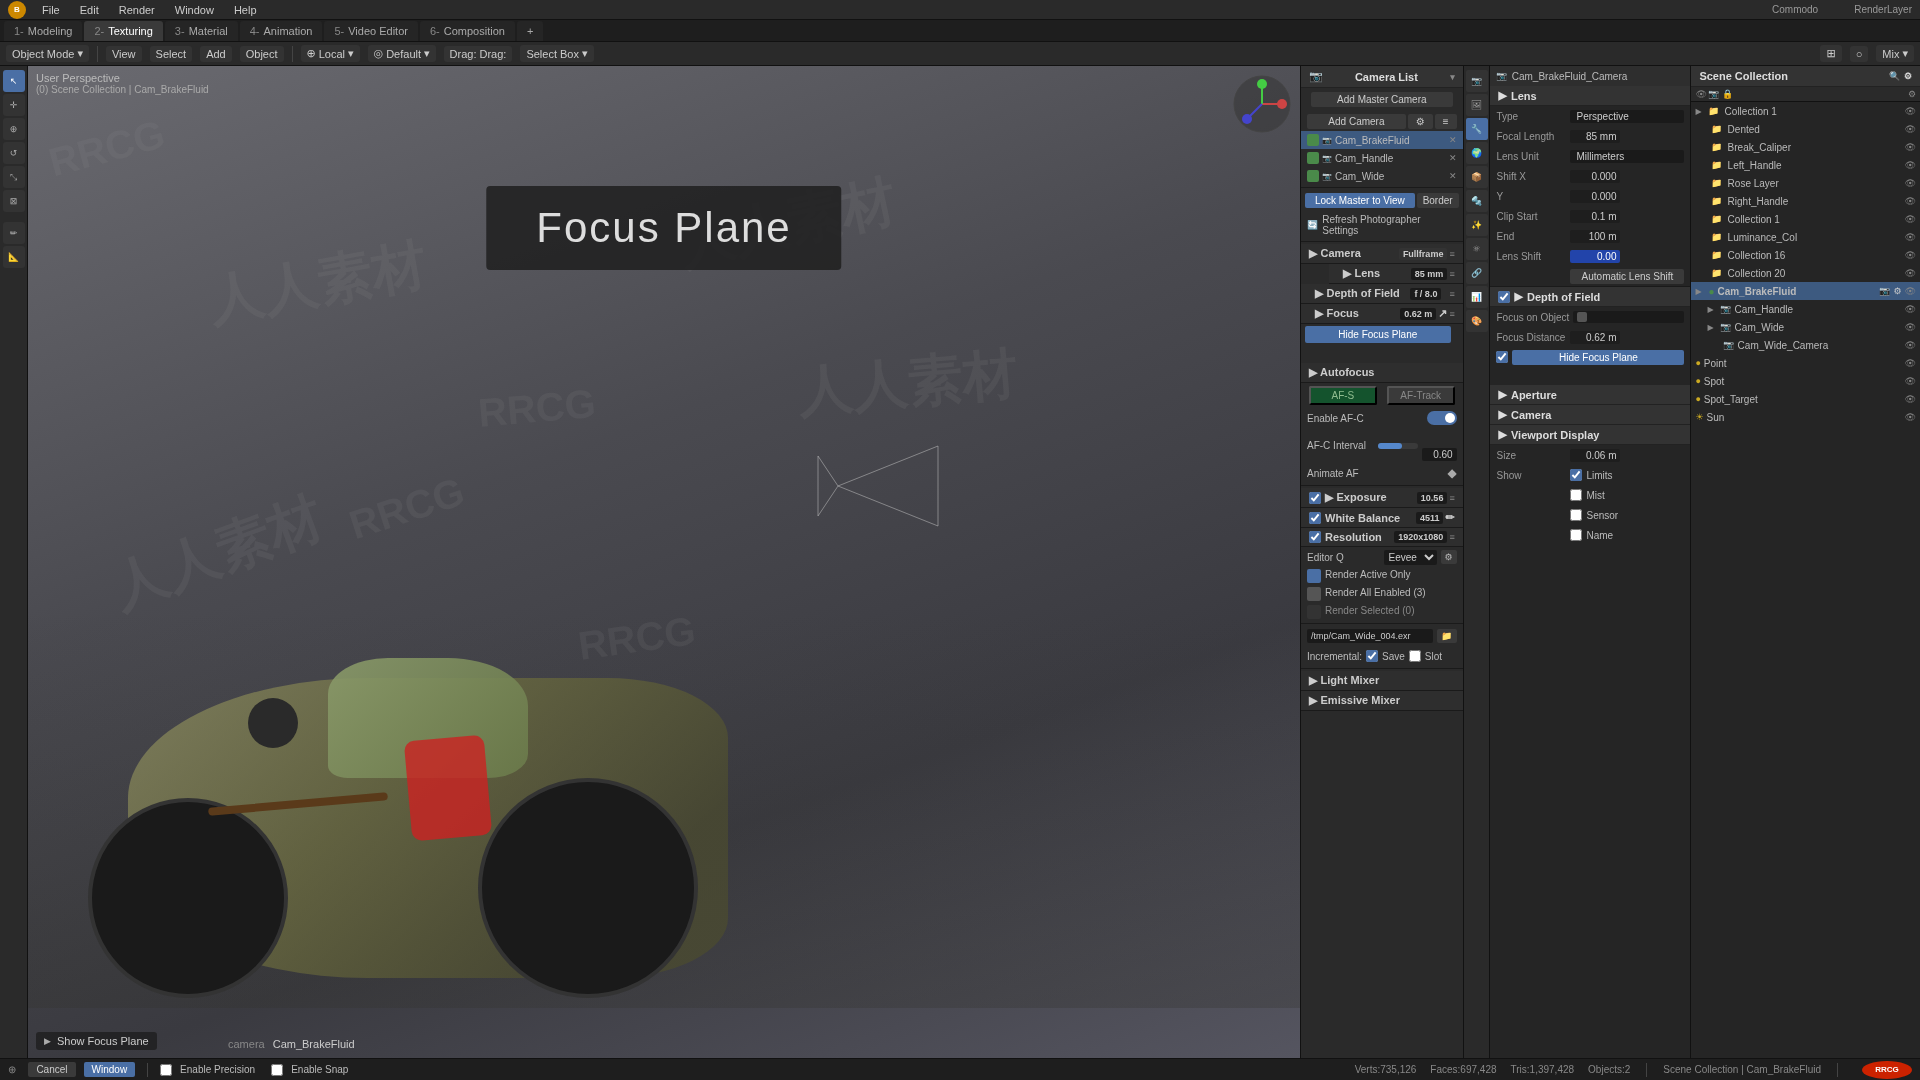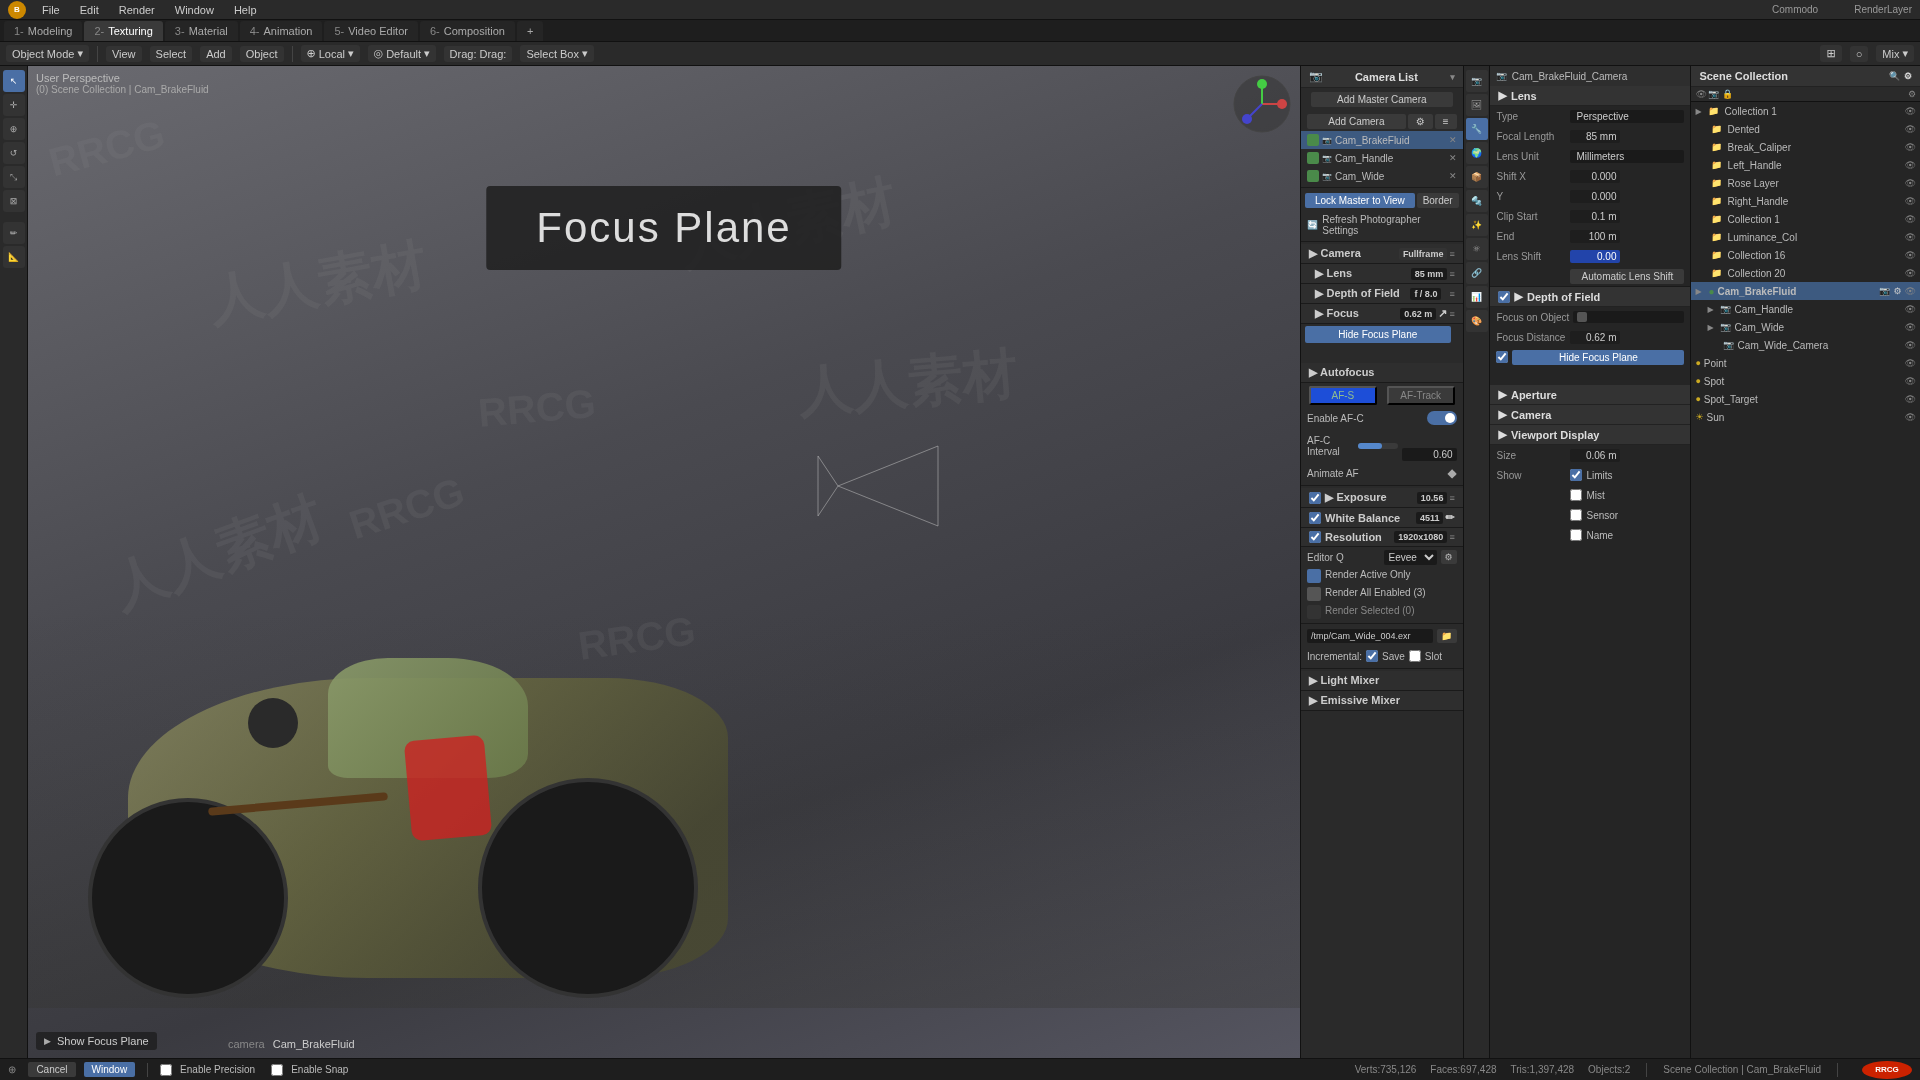--- a/index.html
+++ b/index.html
@@ -232,21 +232,21 @@
       font-weight: bold;
       display: flex;
       align-items: center;
       justify-content: space-between;
       cursor: pointer;
       border-bottom: 1px solid #1a1a1a;
     }
 
     
     .af-btn {
-      background: #1d4ed8;
+      background: #14532d;
       color: #8fbc8f;
       padding: 2px 10px;
       border-radius: 2px;
       font-size: 10px;
       cursor: pointer;
       display: block;
       text-align: center;
       margin: 1px 4px;
     }
     .af-btn.inactive {
@@ -733,21 +733,21 @@
       <div class="divider-h"></div>
 
       <div class="section-label">
         <span>▶ Camera</span>
         <div style="display:flex;align-items:center;gap:2px;">
           <span style="font-size:9px;background:#333;padding:1px 4px;border-radius:2px;">Fullframe</span>
           <span style="font-size:9px;color:#888;">≡</span>
         </div>
       </div>
 
-      <div class="section-label" style="padding-left:14px;">
+      <div class="section-label" style="padding-left:14px;margin-left:28px;">
         <span>▶ Lens</span>
         <div style="display:flex;align-items:center;gap:2px;">
           <span style="font-size:9px;background:#1a1a1a;padding:1px 4px;border-radius:2px;">85 mm</span>
           <span style="font-size:9px;color:#888;">≡</span>
         </div>
       </div>
 
       <div class="section-label" style="padding-left:14px;">
         <span>▶ Depth of Field</span>
         <div style="display:flex;align-items:center;gap:8px;">
@@ -785,21 +785,21 @@
         <div style="width:30px;height:14px;background:#4a6fa5;border-radius:7px;position:relative;cursor:pointer;">
           <div style="position:absolute;right:2px;top:2px;width:10px;height:10px;background:white;border-radius:50%;"></div>
         </div>
       </div>
 
       <div class="panel-row">
         <span style="flex:1;font-size:10px;">AF-C Interval</span>
         <div class="slider-track" style="width:40px;flex:none;">
           <div class="slider-fill" style="width:60%;"></div>
         </div>
-        <input class="num-input" value="0.60" style="width: 55px; margin-top: 18px;">
+        <input class="num-input" value="0.60" style="width: 35px; margin-top: 18px;">
       </div>
 
       <div class="panel-row">
         <span style="flex:1;font-size:10px;">Animate AF</span>
         <span style="color:#aaa;font-size:12px;cursor:pointer;">◆</span>
       </div>
 
       <div class="divider-h"></div>
 
       <div class="section-label">

